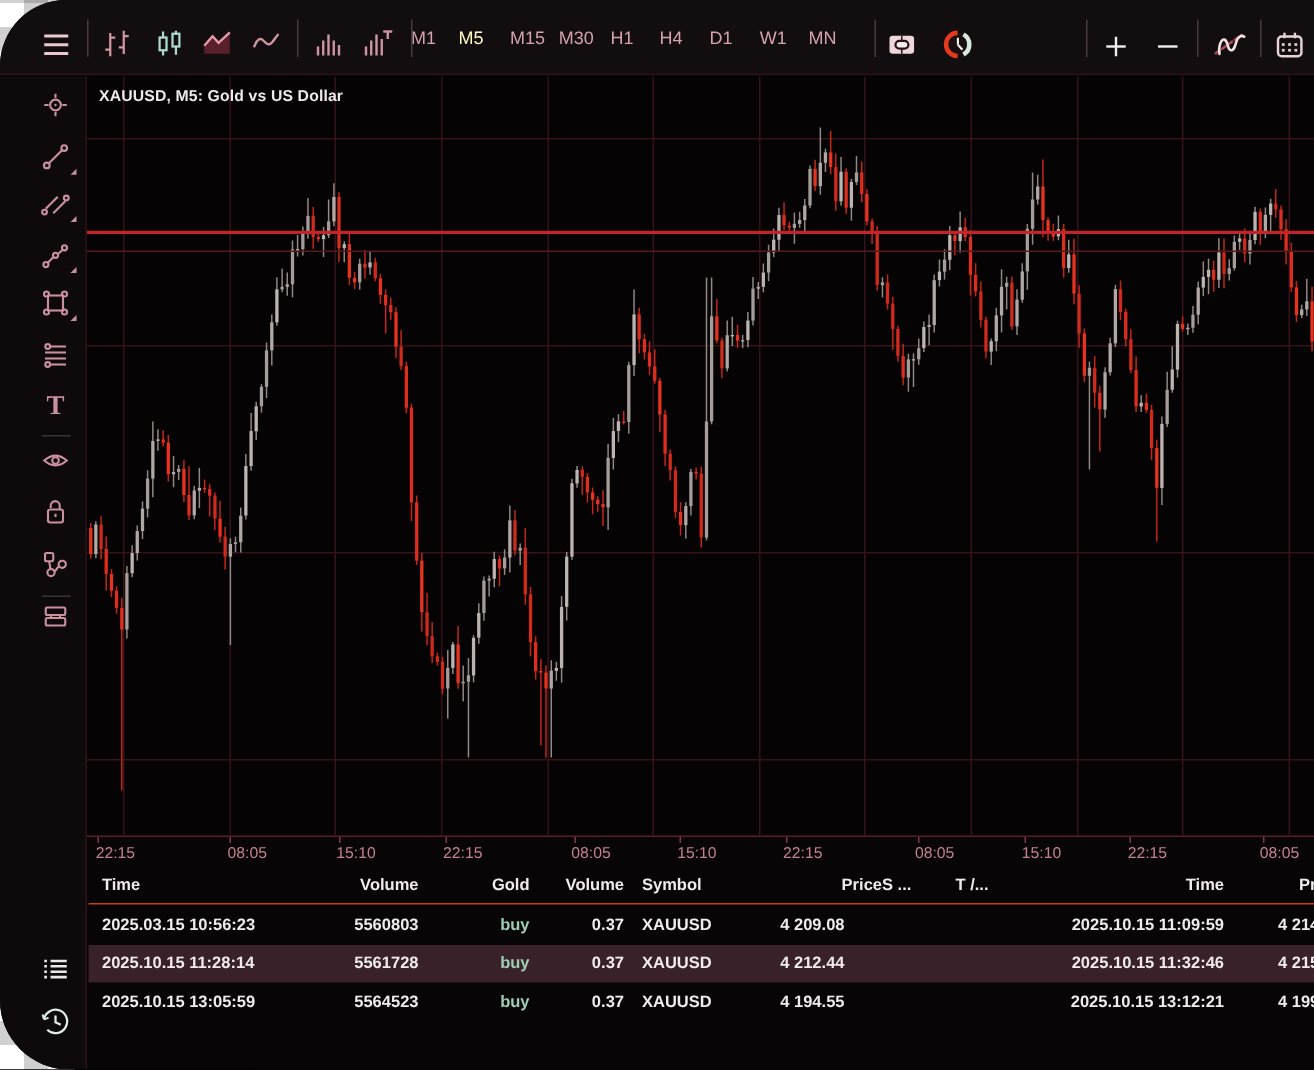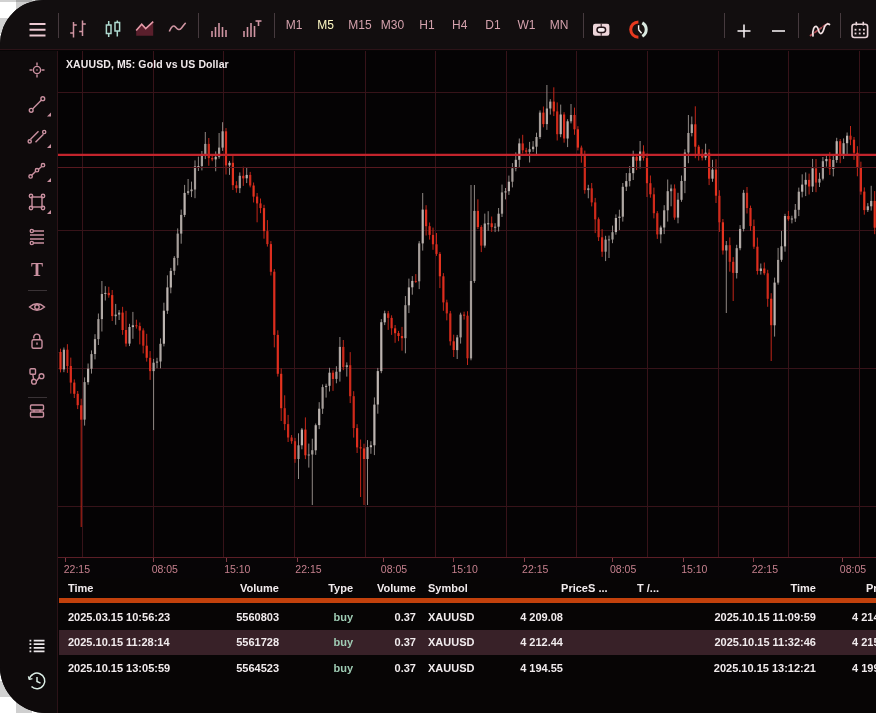--- a/index.html
+++ b/index.html
@@ -25,21 +25,21 @@
 .tlabel { position:absolute; top:5px; transform:translateX(-50%); color:#c5808d;
   font-size:10.5px;text-align:center; }
 #table { position:absolute; left:59px; top:578px; width:817px; height:103px;
   color:#f1ebed; font-size:11px; font-weight:bold; }
 .trow { position:absolute; left:0; width:817px; height:25px; }
 .cell { position:absolute; top:50%; transform:translateY(-50%); white-space:nowrap; }
 .r { transform:translate(-100%,-50%); }
 .buy { color:#9fccb4; font-weight:bold; }
 .sep { position:absolute; top:13px; width:1px; height:25px; background:#463a3e; }
 .tfbtn { position:absolute; top:0; height:50px; line-height:50px; color:#d5a2ad;
-  font-size:12px; text-align:center; }
+  font-size:12px; text-align:left; }
 svg { display:block; }
 </style></head>
 <body>
 <div id="stage">
   <div class="checker" style="left:0;top:0;width:50px;height:50px"></div>
   <div class="checker" style="left:0;top:661px;width:50px;height:52px"></div>
   <div id="app">
 
     <div id="chart">
       <svg width="876" height="507" viewBox="0 50 876 507">
@@ -561,24 +561,24 @@
 <div class="tlabel" style="left:565.1px">08:05</div>
 <div class="tick" style="left:624.8px"></div>
 <div class="tlabel" style="left:636.3px">15:10</div>
 <div class="tick" style="left:695.4px"></div>
 <div class="tlabel" style="left:706.9px">22:15</div>
 <div class="tick" style="left:783.5px"></div>
 <div class="tlabel" style="left:795px">08:05</div>
     </div>
 
     <div id="table">
-      <div class="trow" style="top:0;border-bottom:5px solid #c2410c;">
+      <div class="trow" style="top:0;border-bottom:1px solid #c2410c;">
         <div class="cell" style="left:9px">Time</div>
         <div class="cell r" style="left:220px">Volume</div>
-        <div class="cell r" style="left:294px">Type</div>
+        <div class="cell r" style="left:294px">Gold</div>
         <div class="cell r" style="left:357px">Volume</div>
         <div class="cell" style="left:369px">Symbol</div>
         <div class="cell r" style="left:529px">Price</div>
         <div class="cell" style="left:529px">S ...</div>
         <div class="cell" style="left:578px">T /...</div>
         <div class="cell r" style="left:757px">Time</div>
         <div class="cell" style="left:807px">Pr</div>
       </div>
       <div class="trow" style="top:26px">
         <div class="cell" style="left:9px">2025.03.15 10:56:23</div>

